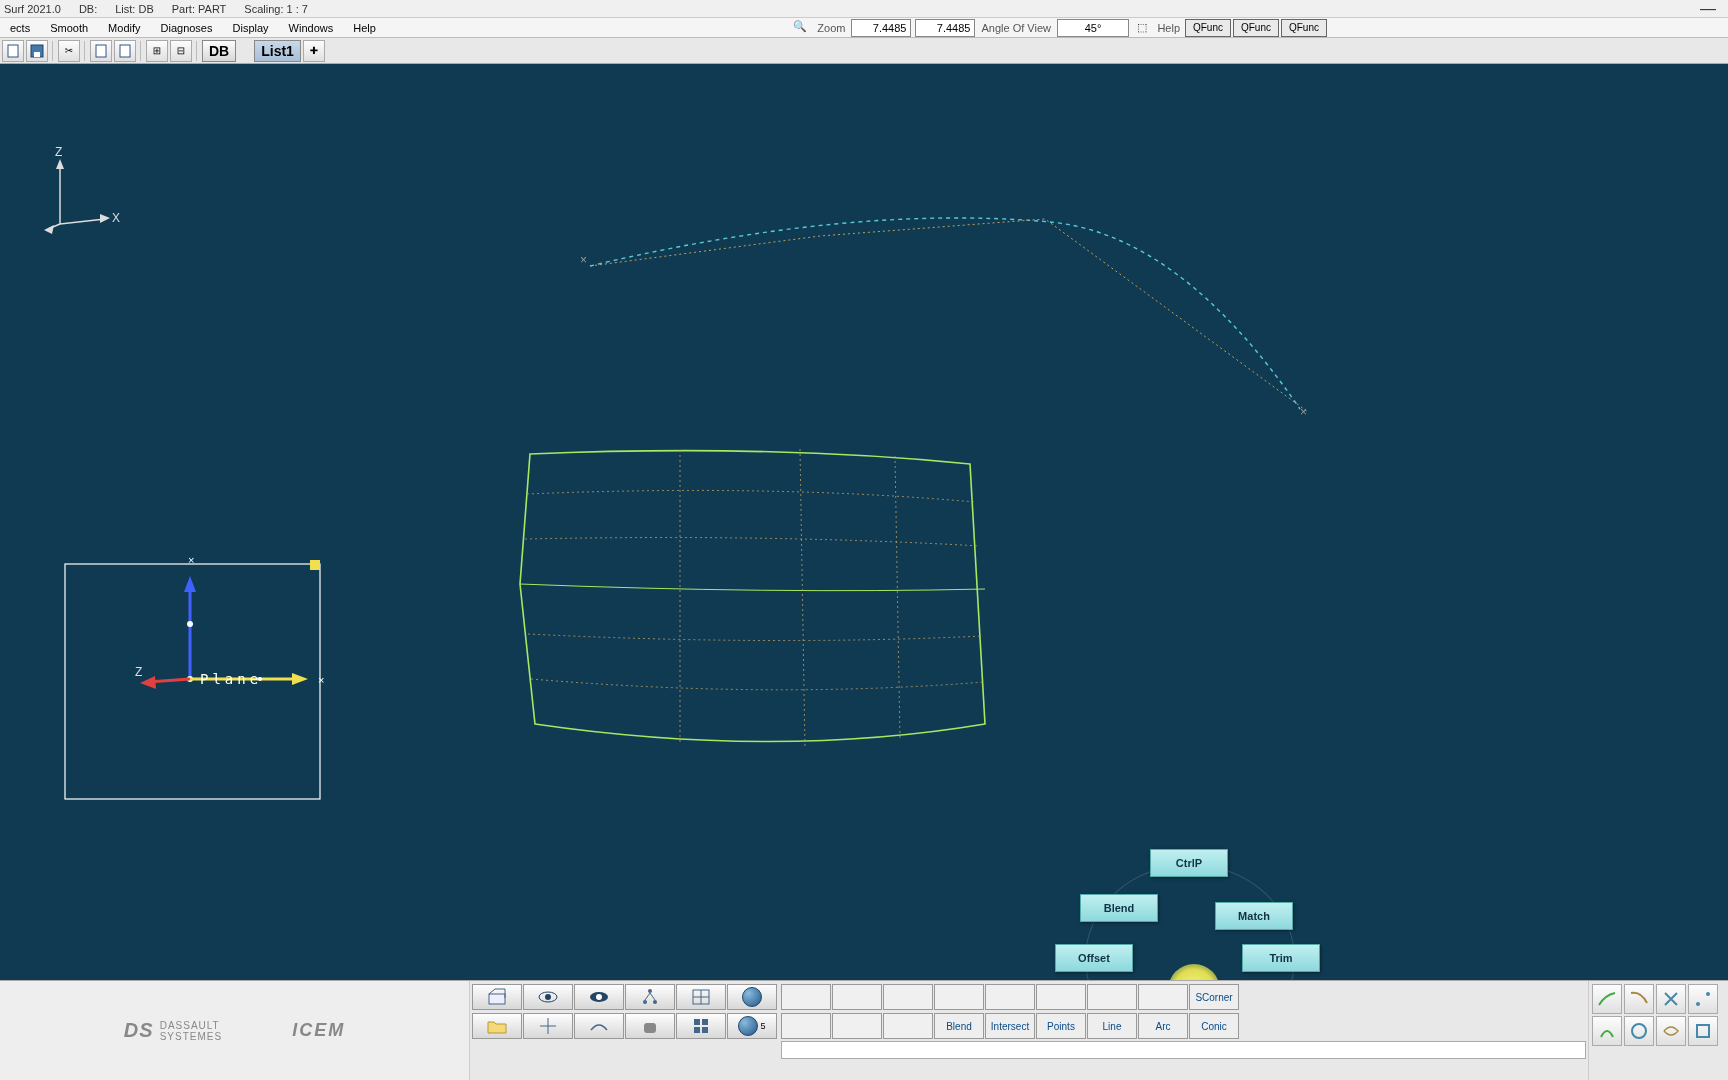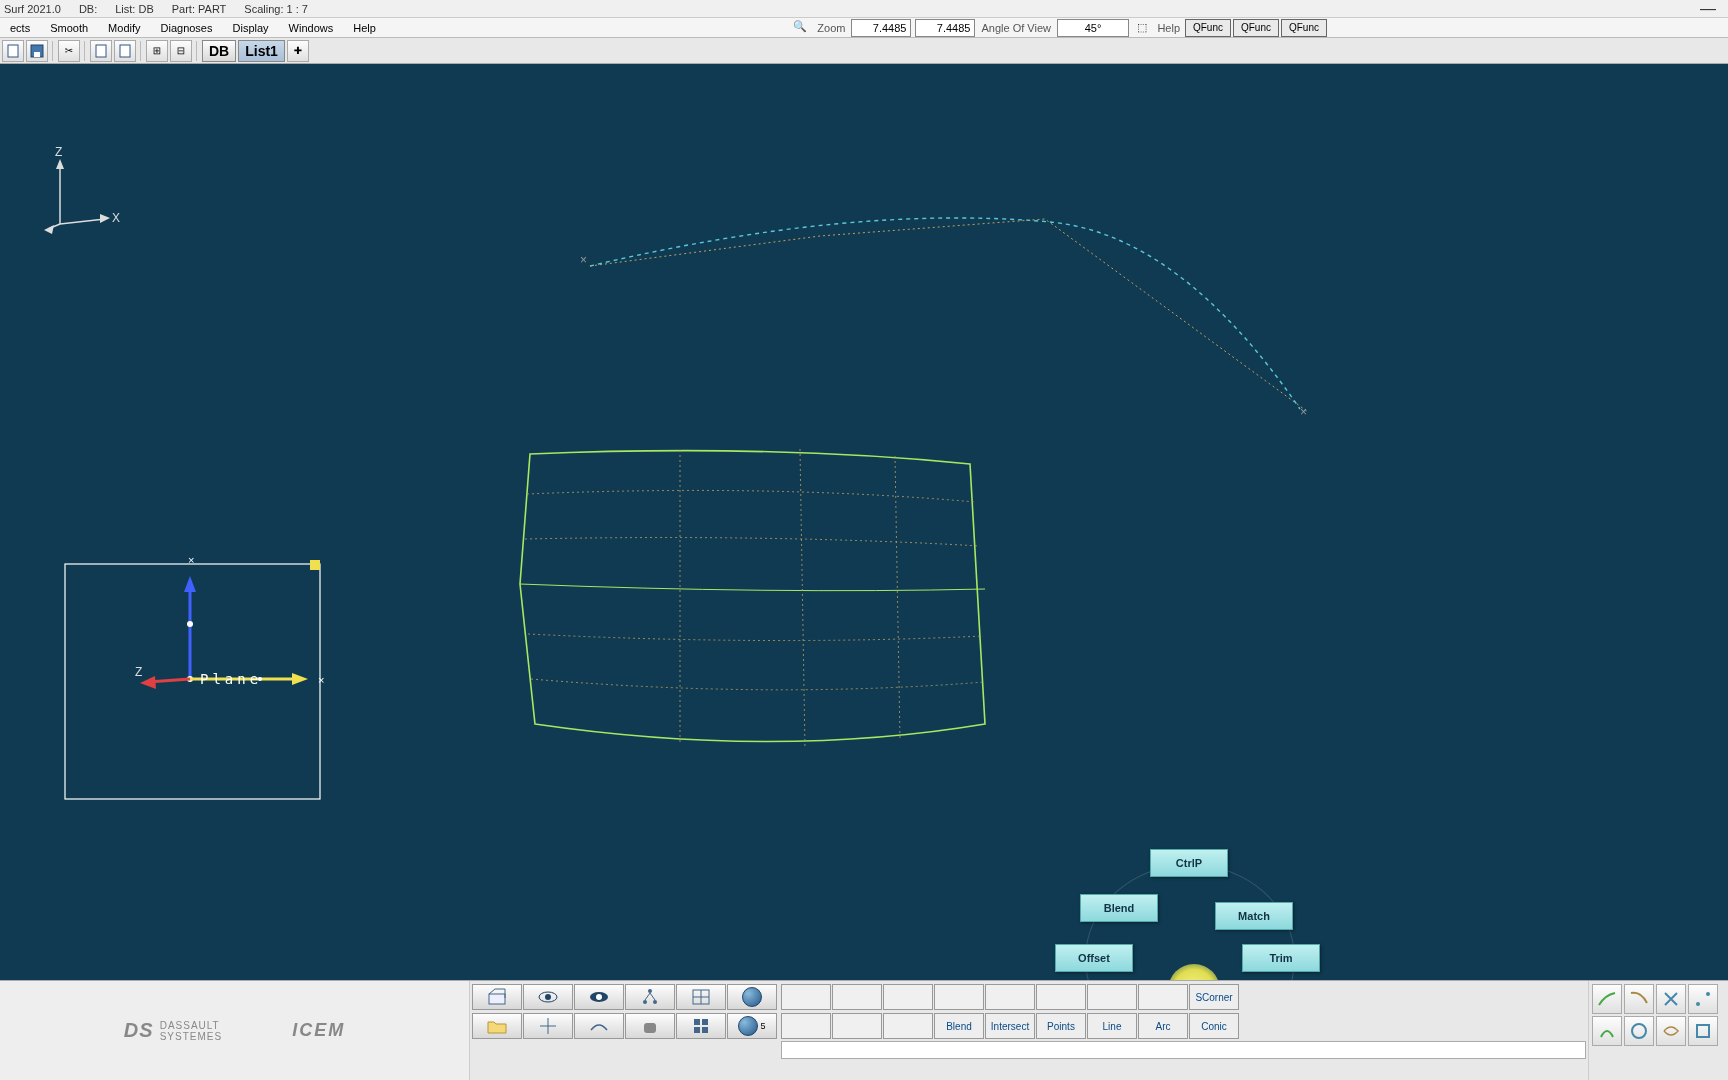--- a/index.html
+++ b/index.html
@@ -113,20 +113,21 @@
   border: 1px solid #888;
   padding: 5px 6px;
   display: flex;
   align-items: center;
   font-size: 14px;
   font-weight: bold;
   background: linear-gradient(#fdfdfd, #d8d8d8);
 }
 .list1-btn {
   background: linear-gradient(#c8d8e8, #a8c0d8);
+  margin-left: 16px;
 }
 
 
 .viewport {
   position: absolute;
   top: 64px;
   left: 0;
   right: 0;
   bottom: 100px;
   background: #0f3a52;

